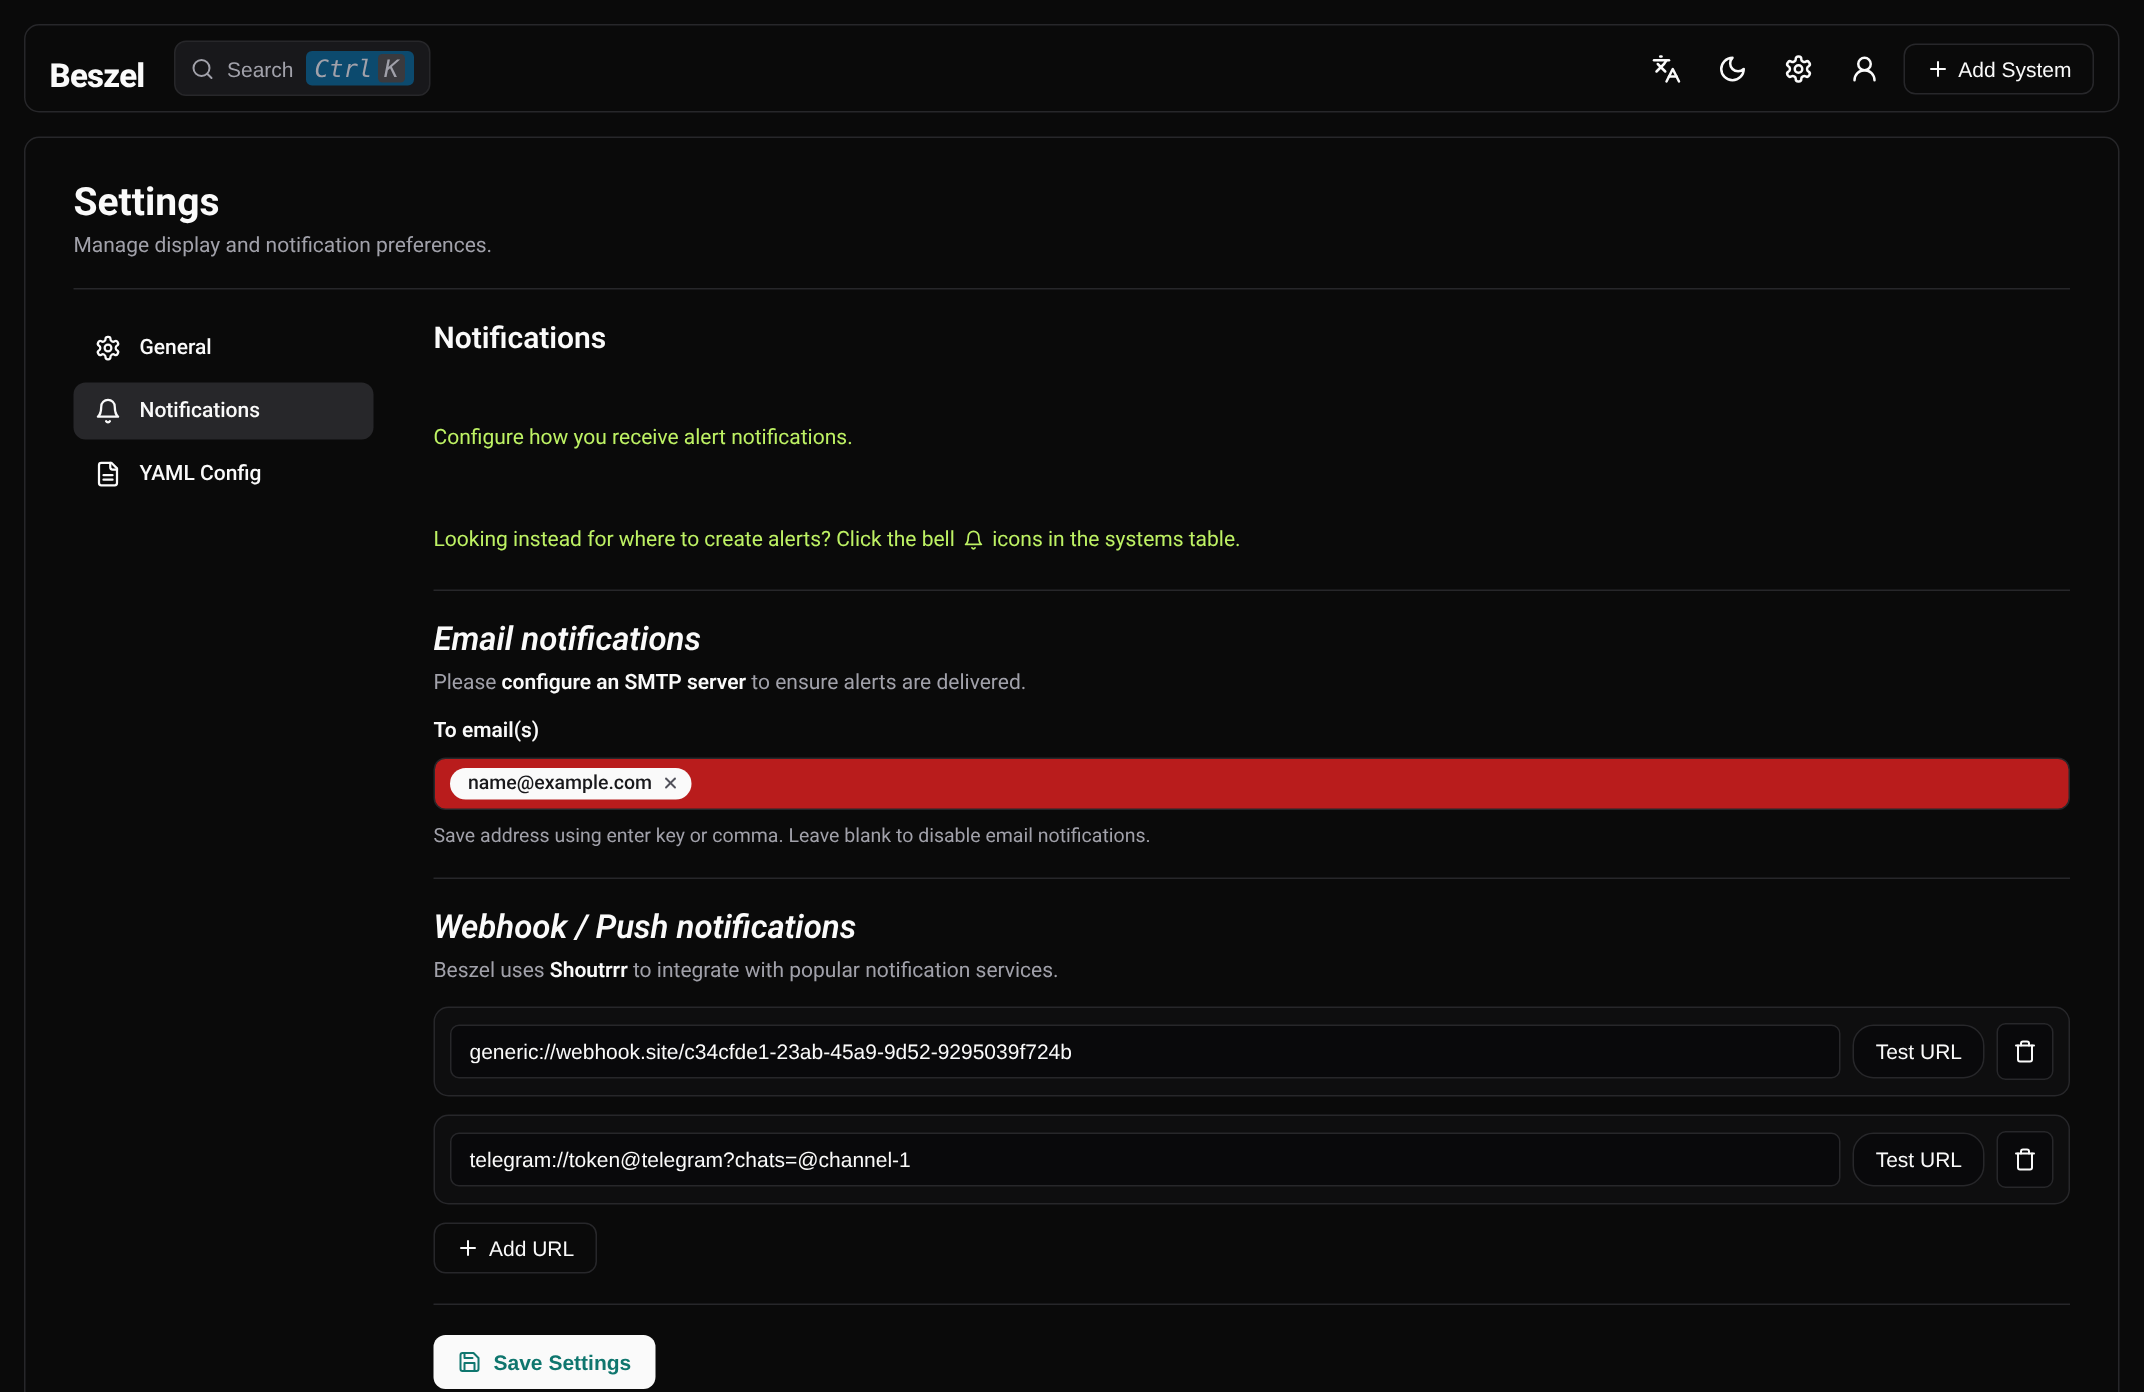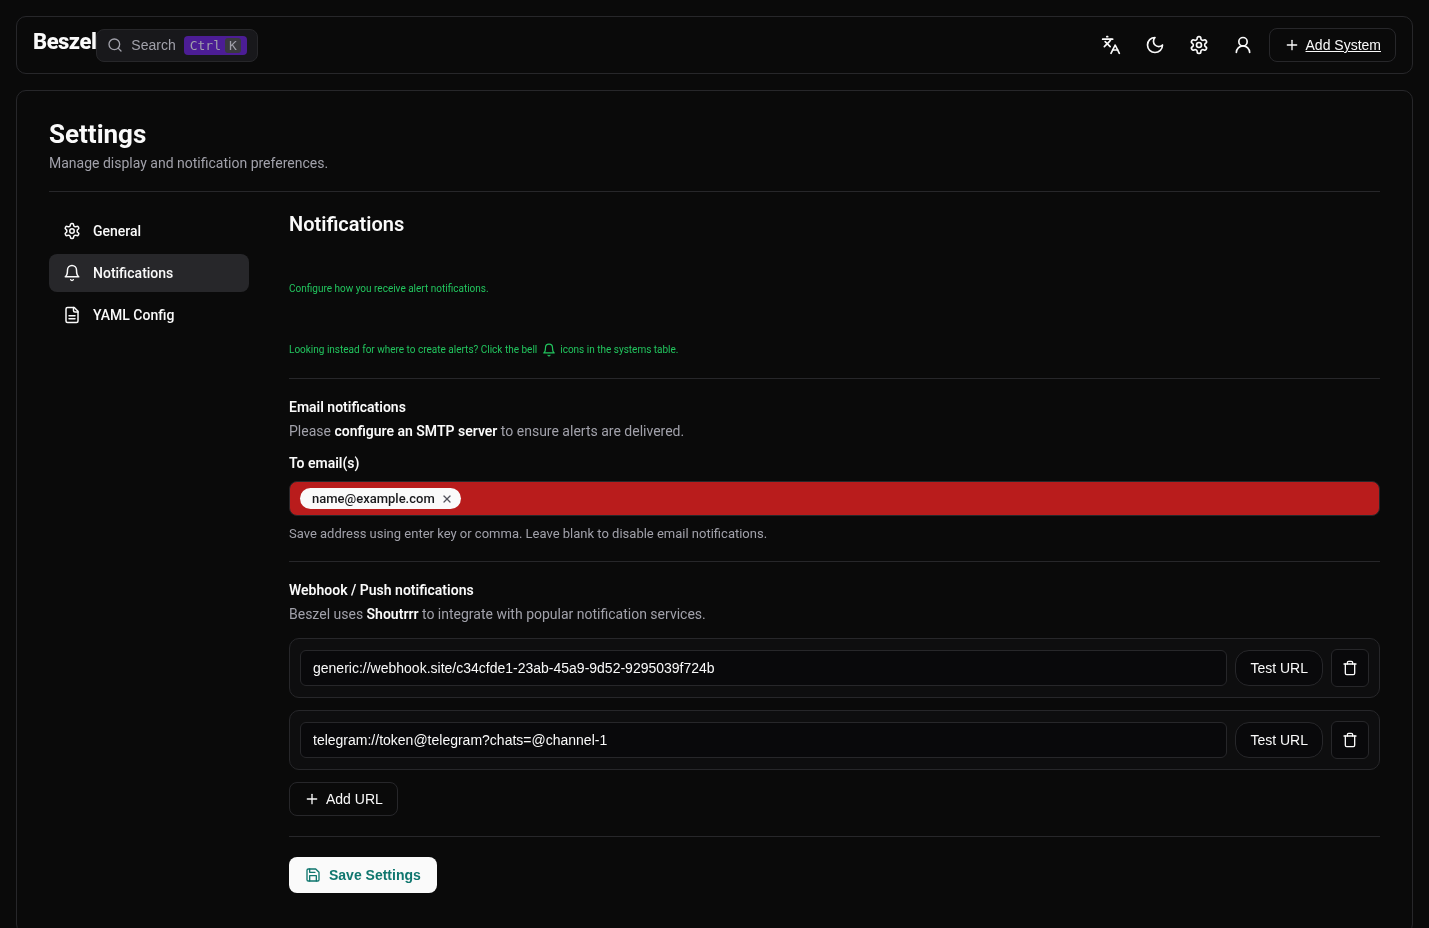--- a/index.html
+++ b/index.html
@@ -19,21 +19,22 @@
       display: flex;
       align-items: center;
       justify-content: space-between;
       padding: 10px 16px;
       border: 1px solid #27272a;
       border-radius: 10px;
       margin-bottom: 16px;
     }
     .header-left {
       display: flex;
-      align-items: flex-start;
+      align-items: flex-end;
+      gap: 20px;
     }
     .logo {
       font-size: 22px;
       font-weight: 800;
       letter-spacing: -0.5px;
       color: #fafafa;
     }
     .search-btn {
       display: flex;
       align-items: center;
@@ -43,26 +44,27 @@
       border-radius: 8px;
       padding: 6px 10px;
       color: #a1a1aa;
       cursor: pointer;
       font-size: 14px;
     }
     .search-btn .kbd {
       display: inline-flex;
       align-items: center;
       gap: 4px;
-      background: #4c1d95;
+      background: #0c4a6e;
       border-radius: 4px;
       padding: 2px 6px;
-      font-size: 13px;
+      font-size: 16px;
       font-family: ui-monospace, monospace;
       color: #a1a1aa;
+      font-style: italic;
     }
     .kbd-k {
       background: #3a3a3e;
       border-radius: 3px;
       padding: 0 4px;
     }
     .header-right {
       display: flex;
       align-items: center;
       gap: 8px;
@@ -84,21 +86,20 @@
       align-items: center;
       gap: 6px;
       background: transparent;
       border: 1px solid #27272a;
       border-radius: 8px;
       padding: 8px 14px;
       color: #fafafa;
       cursor: pointer;
       font-size: 14px;
       font-weight: 500;
-      text-decoration: underline;
     }
     .main-card {
       border: 1px solid #27272a;
       border-radius: 10px;
       padding: 28px 32px 40px;
     }
     .page-title {
       font-size: 26px;
       font-weight: 700;
       margin-bottom: 6px;
@@ -138,34 +139,35 @@
     .content {
       flex: 1;
       min-width: 0;
     }
     .section-title {
       font-size: 20px;
       font-weight: 600;
       margin-bottom: 10px;
     }
     .section-desc {
-      color: #22c55e;
-      font-size: 10px;
+      color: #bef264;
+      font-size: 14px;
       line-height: 1.7;
       margin-top: 44px;
     }
     .section-desc .inline-icon {
       display: inline-flex;
       vertical-align: middle;
       margin: 0 2px;
     }
     .subsection-title {
-      font-size: 14px;
+      font-size: 22px;
       font-weight: 600;
       margin-bottom: 8px;
+      font-style: italic;
     }
     .subsection-desc {
       color: #a1a1aa;
       font-size: 14px;
       margin-bottom: 16px;
     }
     .subsection-desc .link {
       color: #fafafa;
       font-weight: 600;
     }

